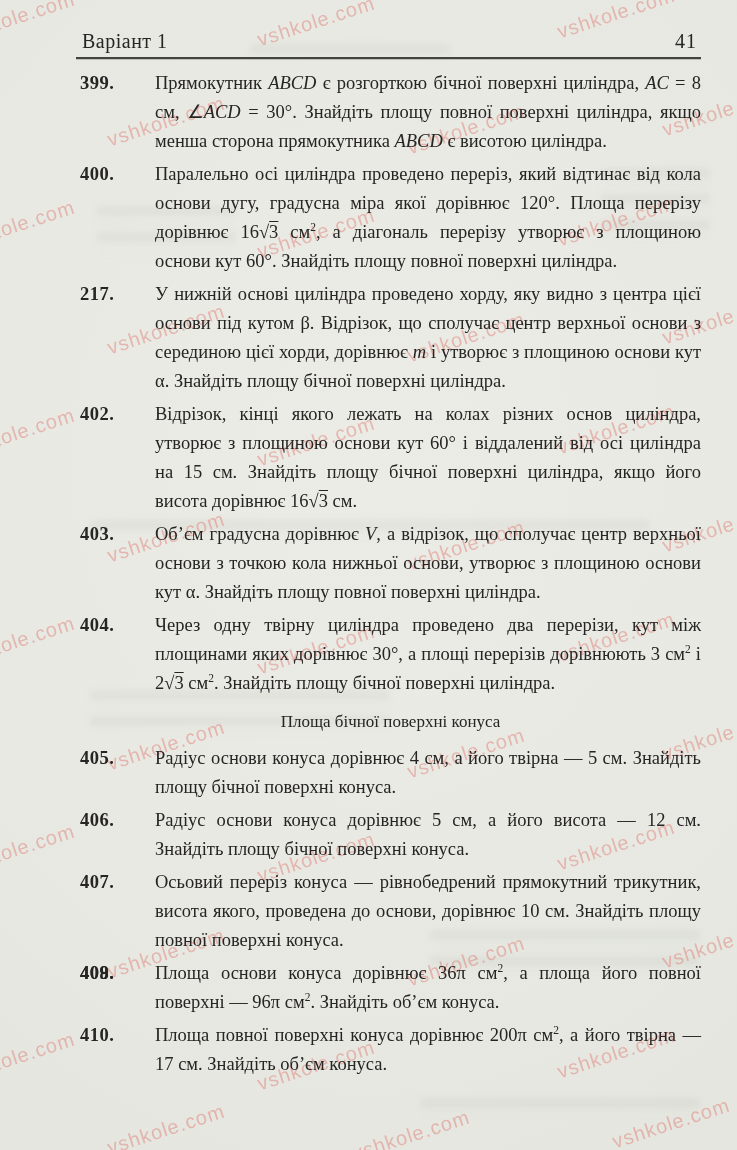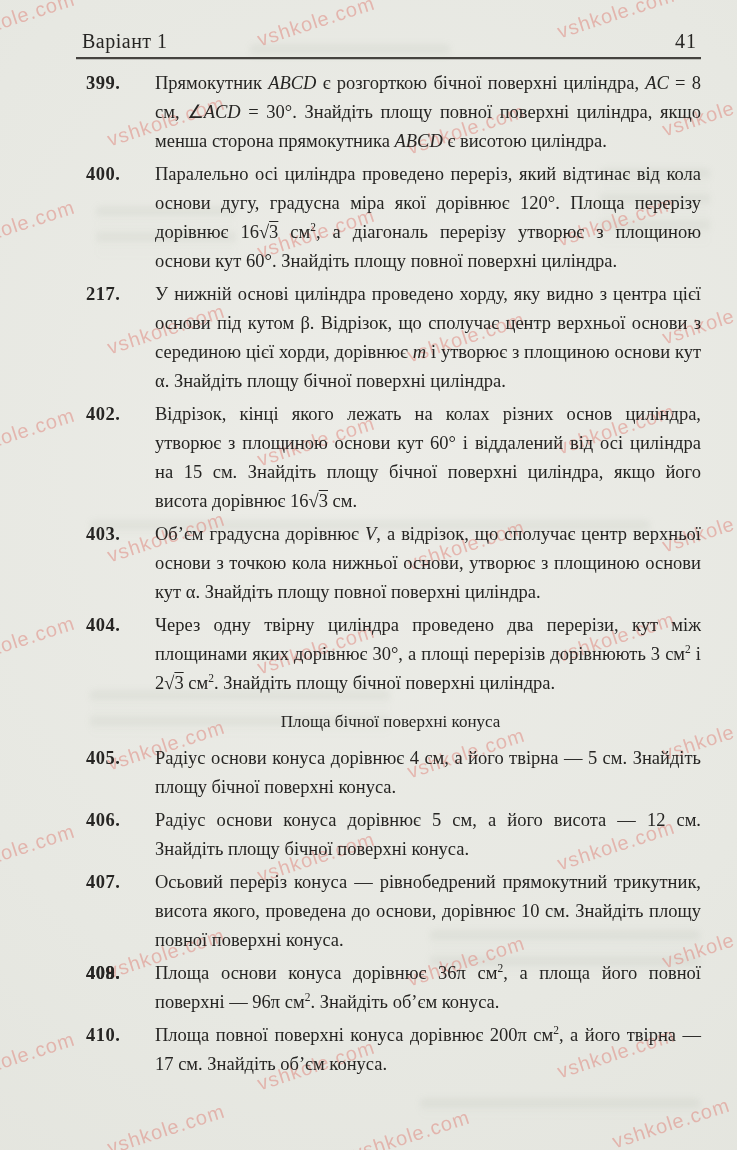--- a/index.html
+++ b/index.html
@@ -70,21 +70,21 @@
   .problem {
     position: relative;
     padding-left: 75px;
     text-align: justify;
     font-size: 18.5px;
     line-height: 29px;
     margin-bottom: 4px;
   }
   .problem .num {
     position: absolute;
-    left: 6px; top: 0;
+    left: 0; top: 0;
     font-weight: bold;
     letter-spacing: 0.5px;
   }
 
   .section-heading {
     font-size: 17px;
     line-height: 28px;
     font-weight: normal;
     text-align: center;
     margin: 10px 0 8px 0;

